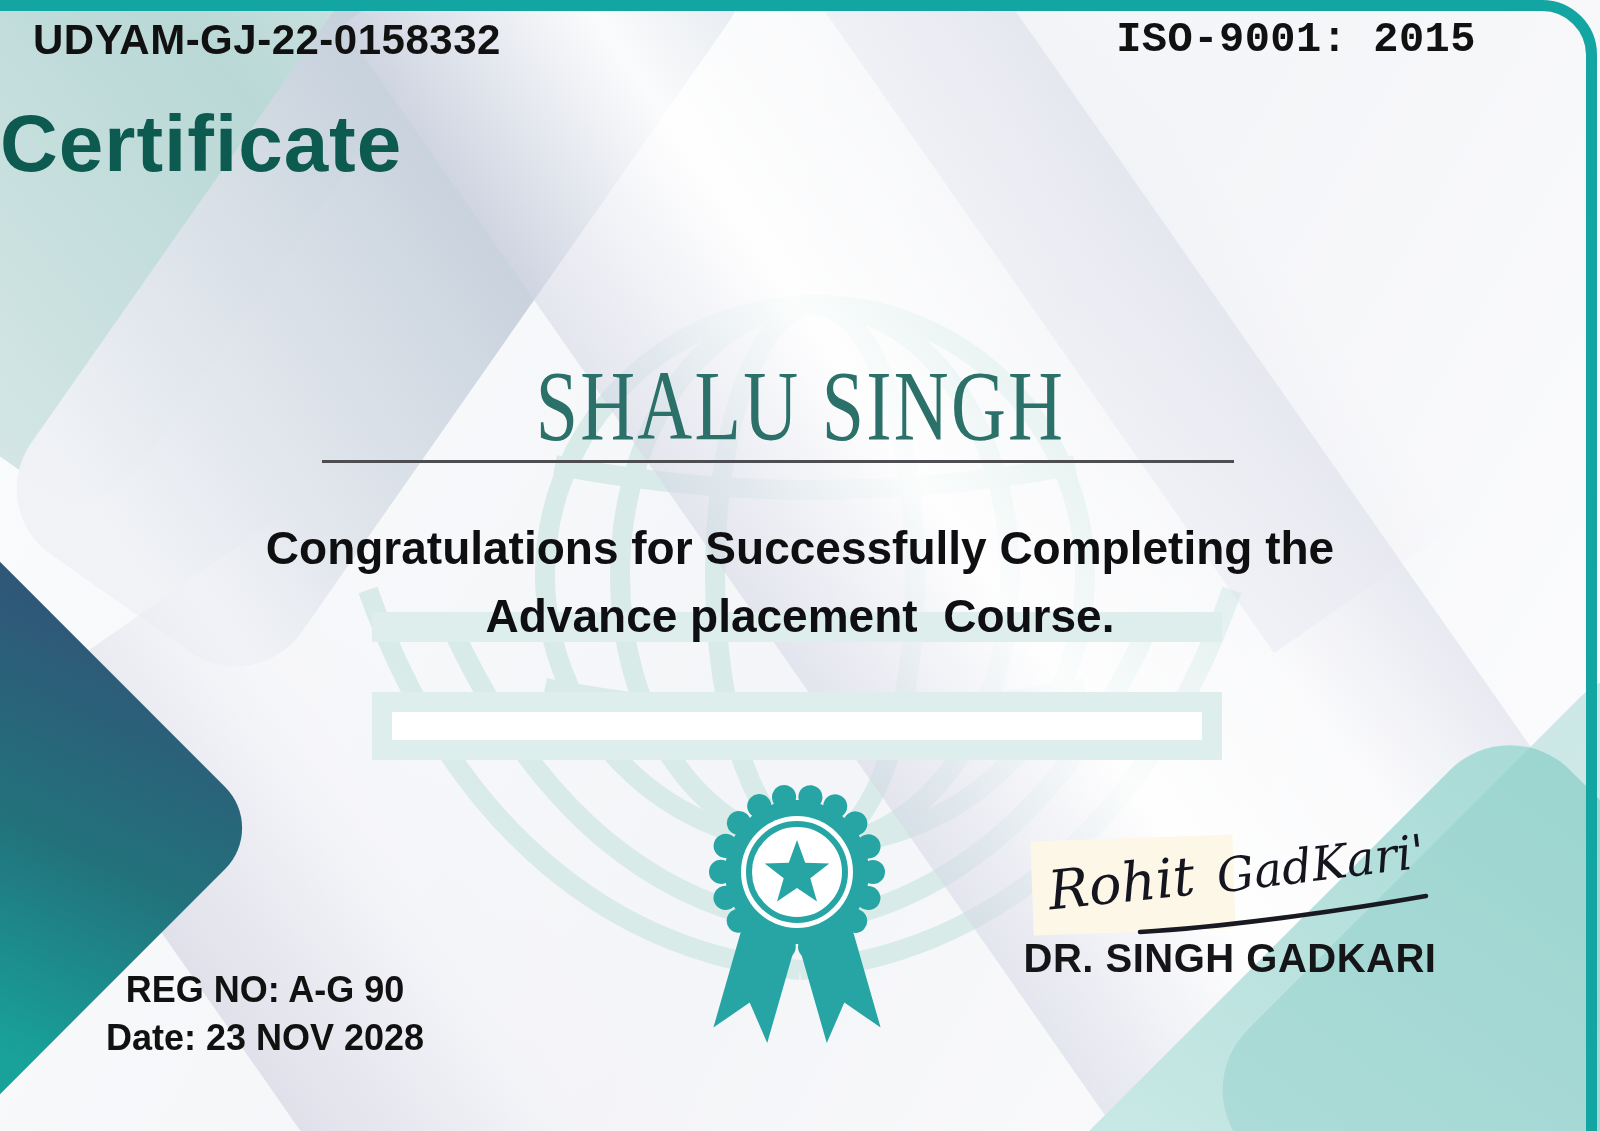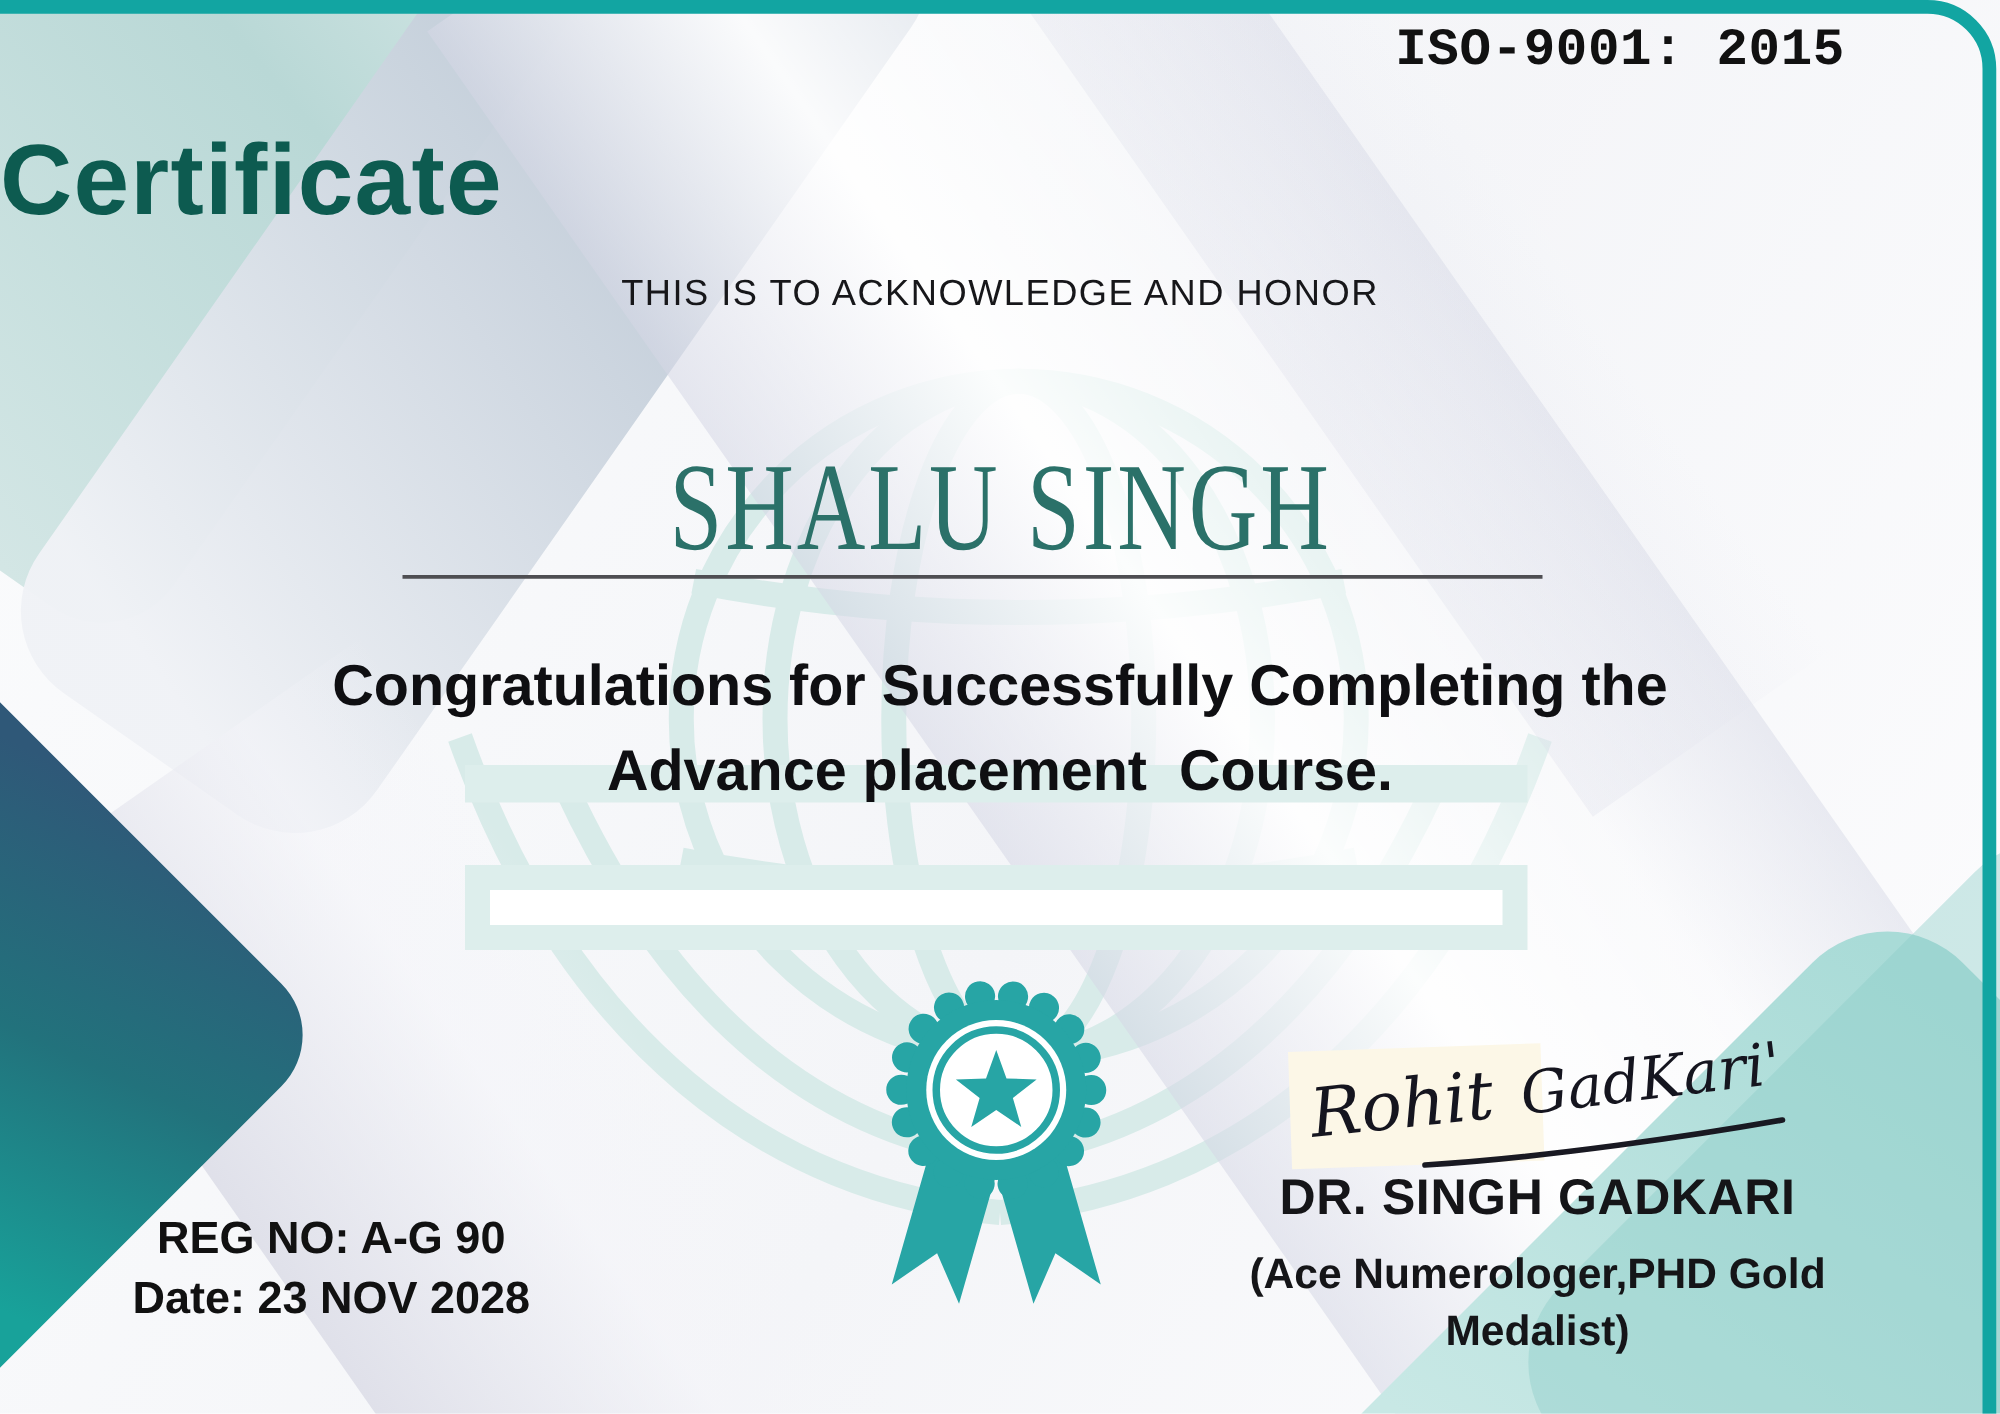--- a/index.html
+++ b/index.html
@@ -124,24 +124,24 @@
       <circle cx="137" cy="112" r="76" fill="none" stroke="#27a5a5" stroke-width="24" stroke-dasharray="0.1 26.4" stroke-linecap="round"></circle>
       <circle cx="137" cy="112" r="72"></circle>
       <circle cx="137" cy="112" r="56" fill="#ffffff"></circle>
       <circle cx="137" cy="112" r="48" fill="#ffffff" stroke="#27a5a5" stroke-width="6"></circle>
       <polygon transform="translate(137,114)" points="0,-34 8.2,-11.3 32.3,-10.5 13.3,4.3 20,27.5 0,14 -20,27.5 -13.3,4.3 -32.3,-10.5 -8.2,-11.3"></polygon>
     </g>
   </svg>
 
   <div class="abs frame"></div>
 
+  <div class="abs txt code code-left">UDYAM-GJ-22-0158332</div>
   <div class="abs txt code code-right">ISO-9001: 2015</div>
 
   <div class="abs txt title">Certificate</div>
-  <div class="abs txt subtitle">THIS IS TO ACKNOWLEDGE AND HONOR</div>
 
   <div class="abs txt name">
     <span>SHALU SINGH</span>
   </div>
   <div class="abs name-line"></div>
 
   <div class="abs body-line body1">Congratulations for Successfully Completing the</div>
   <div class="abs body-line body2">Advance placement  Course.</div>
 
   <div class="abs reg-block">
@@ -149,18 +149,14 @@
     <div>Date: 23 NOV 2028</div>
   </div>
 
   <div class="abs sig-patch"></div>
   <div class="abs sig-script sig-p1">Rohit</div>
   <div class="abs sig-script sig-p2">GadKari'</div>
   <svg class="abs sig-underline" width="310" height="52" viewBox="0 0 310 52">
     <path d="M 12 44 C 110 38, 230 20, 298 8" fill="none" stroke="#191922" stroke-width="4.5" stroke-linecap="round"></path>
   </svg>
   <div class="abs sign-name">DR. SINGH GADKARI</div>
-  <div class="abs sign-creds">
-    <div>(Ace Numerologer,PHD Gold</div>
-    <div>Medalist)</div>
-  </div>
 
 </div>
 
 </body></html>

